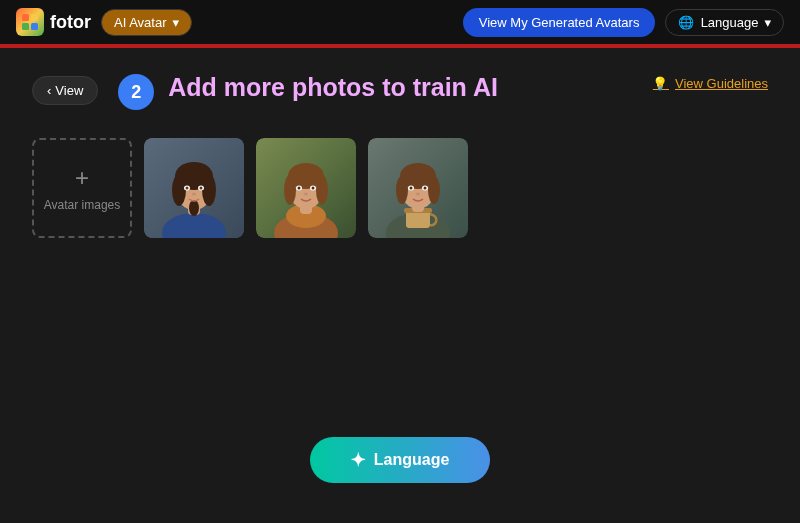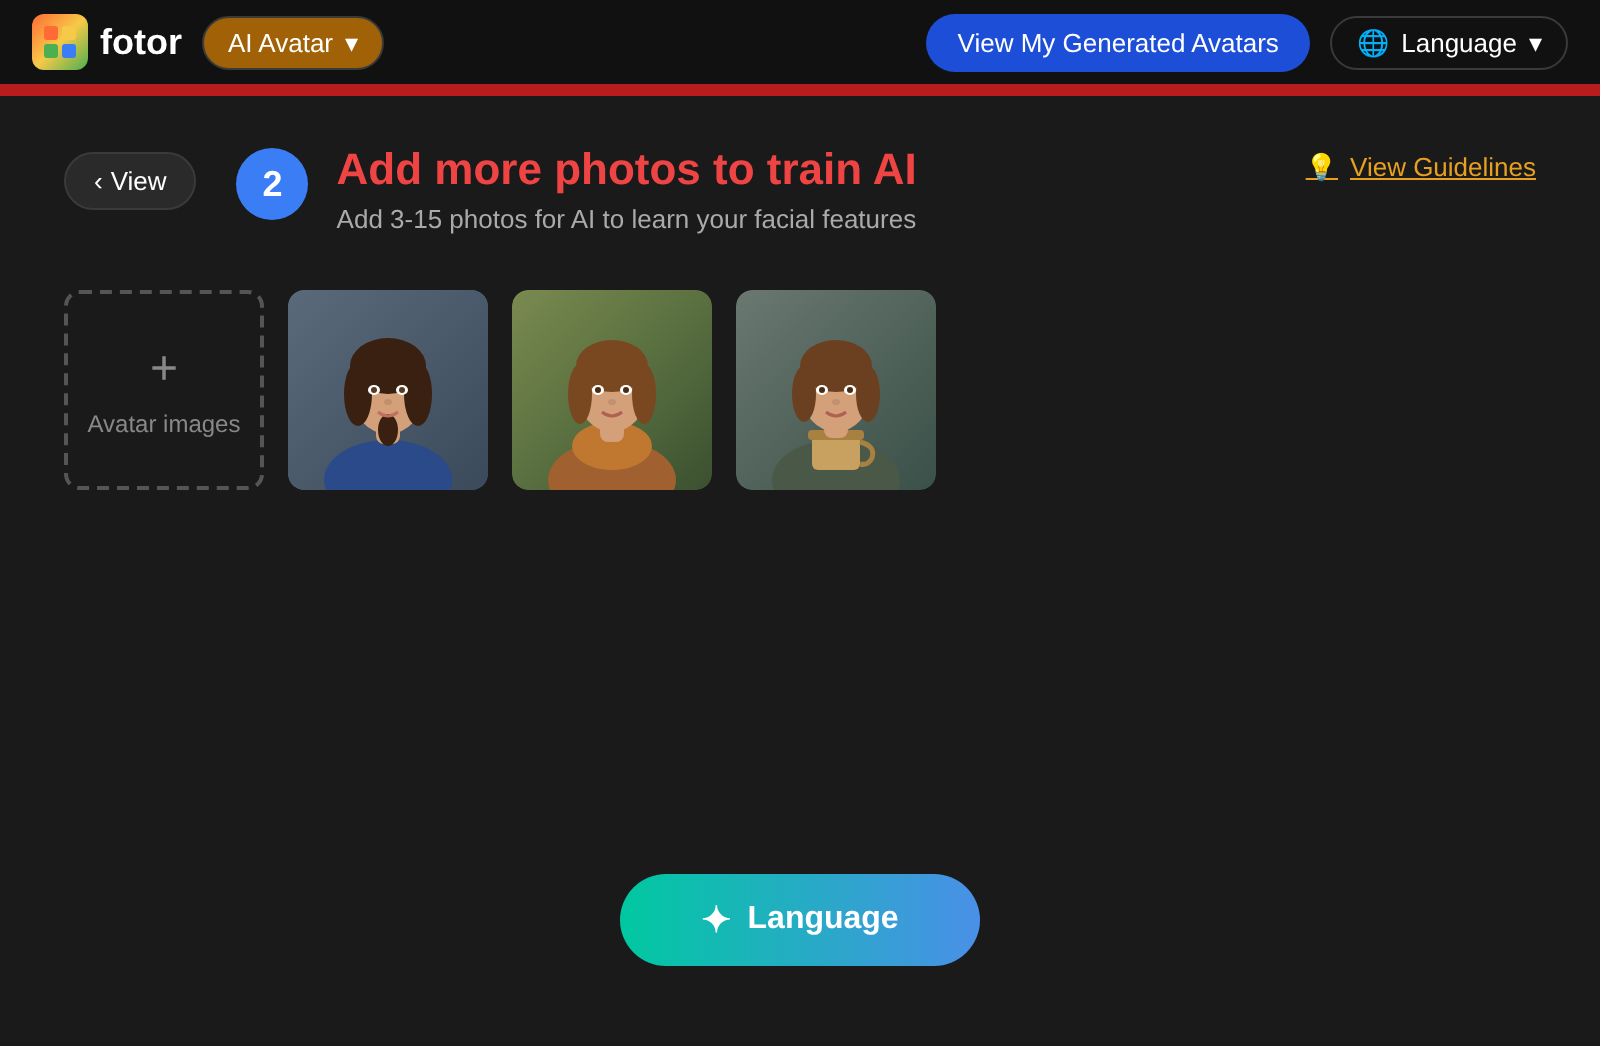--- a/index.html
+++ b/index.html
@@ -13,21 +13,21 @@
     }
 
     
     .header {
       display: flex;
       align-items: center;
       justify-content: space-between;
       background: #111;
       padding: 0 16px;
       height: 48px;
-      border-bottom: 6px solid #b91c1c;
+      border-bottom: 4px solid #b91c1c;
     }
     .header-left {
       display: flex;
       align-items: center;
       gap: 10px;
     }
     .fotor-logo {
       display: flex;
       align-items: center;
       gap: 6px;
@@ -127,23 +127,23 @@
       background: #3b7df5;
       display: flex;
       align-items: center;
       justify-content: center;
       font-size: 18px;
       font-weight: bold;
       flex-shrink: 0;
       margin-top: 2px;
     }
     .step-text h2 {
-      font-size: 22px;
+      font-size: 25px;
       font-weight: 700;
-      color: #ef4444;
+      color: #f0abfc;
       line-height: 1.2;
     }
     .step-text p {
       font-size: 13px;
       color: #aaa;
       margin-top: 4px;
     }
     .guidelines-link {
       display: flex;
       align-items: center;
@@ -260,21 +260,20 @@
 <div class="main">
   <div class="top-bar">
     <button class="back-btn">
       <span>‹</span>
       <span>View</span>
     </button>
     <div class="step-area">
       <div class="step-number">2</div>
       <div class="step-text">
         <h2>Add more photos to train AI</h2>
-        <p>Add 3-15 photos for AI to learn your facial features</p>
       </div>
     </div>
     <div class="guidelines-link">
       <span>💡</span>
       <span>View Guidelines</span>
     </div>
   </div>
 
   <div class="images-area">
 

